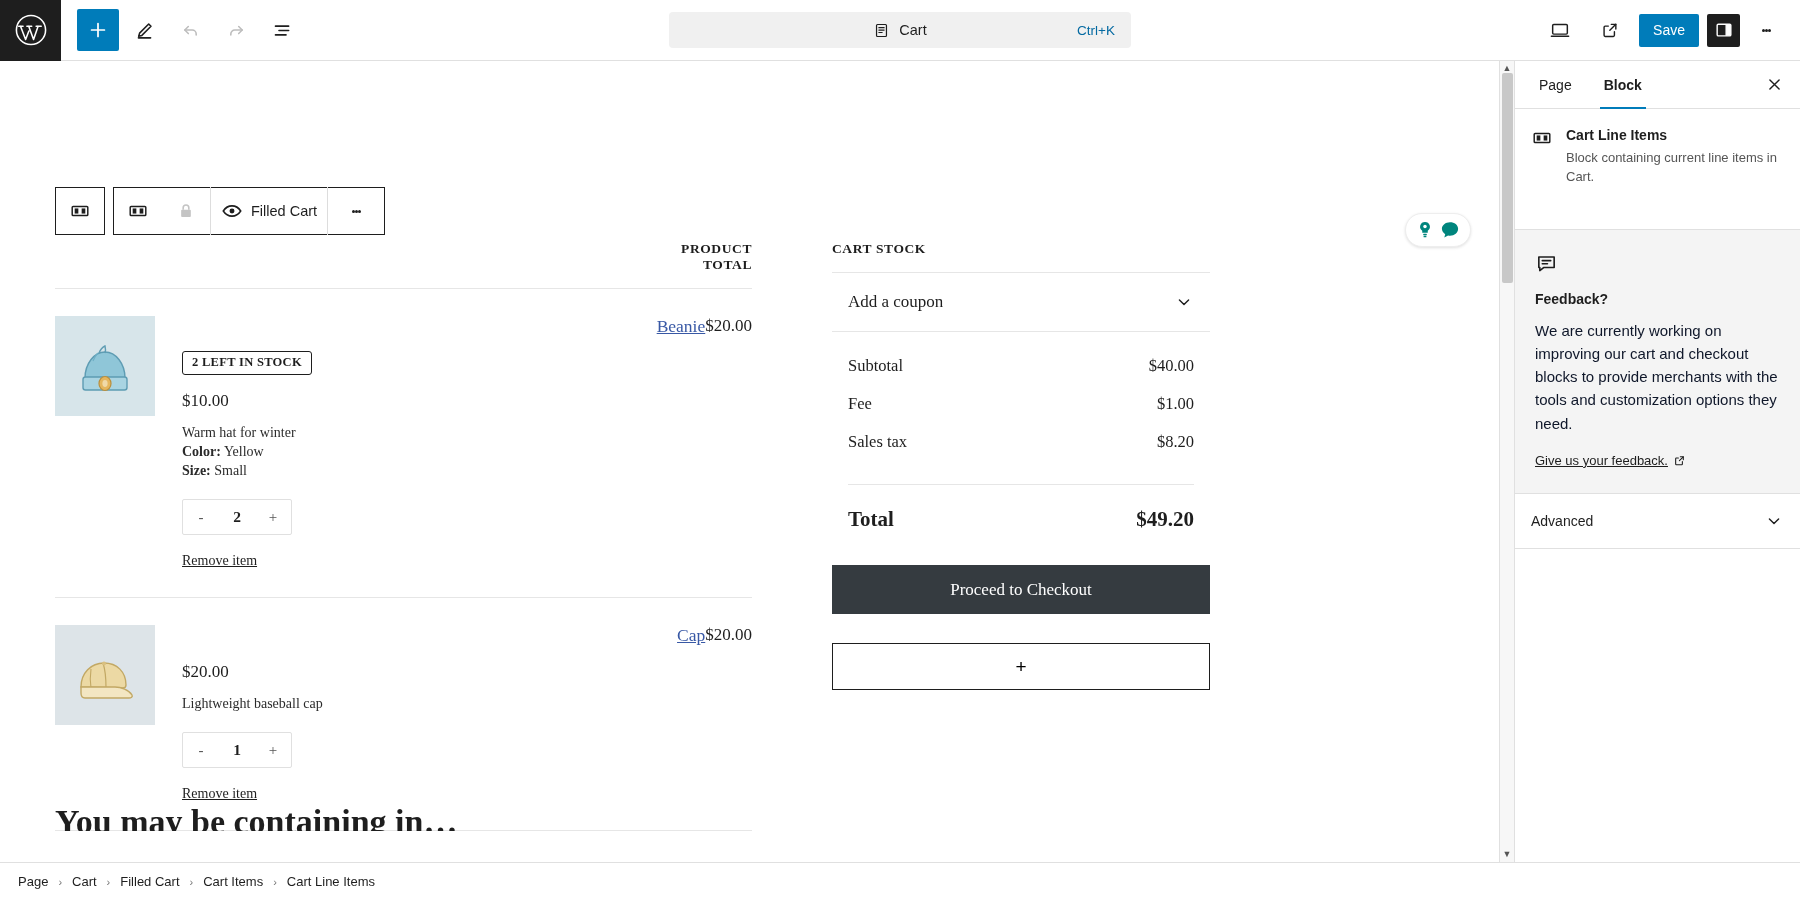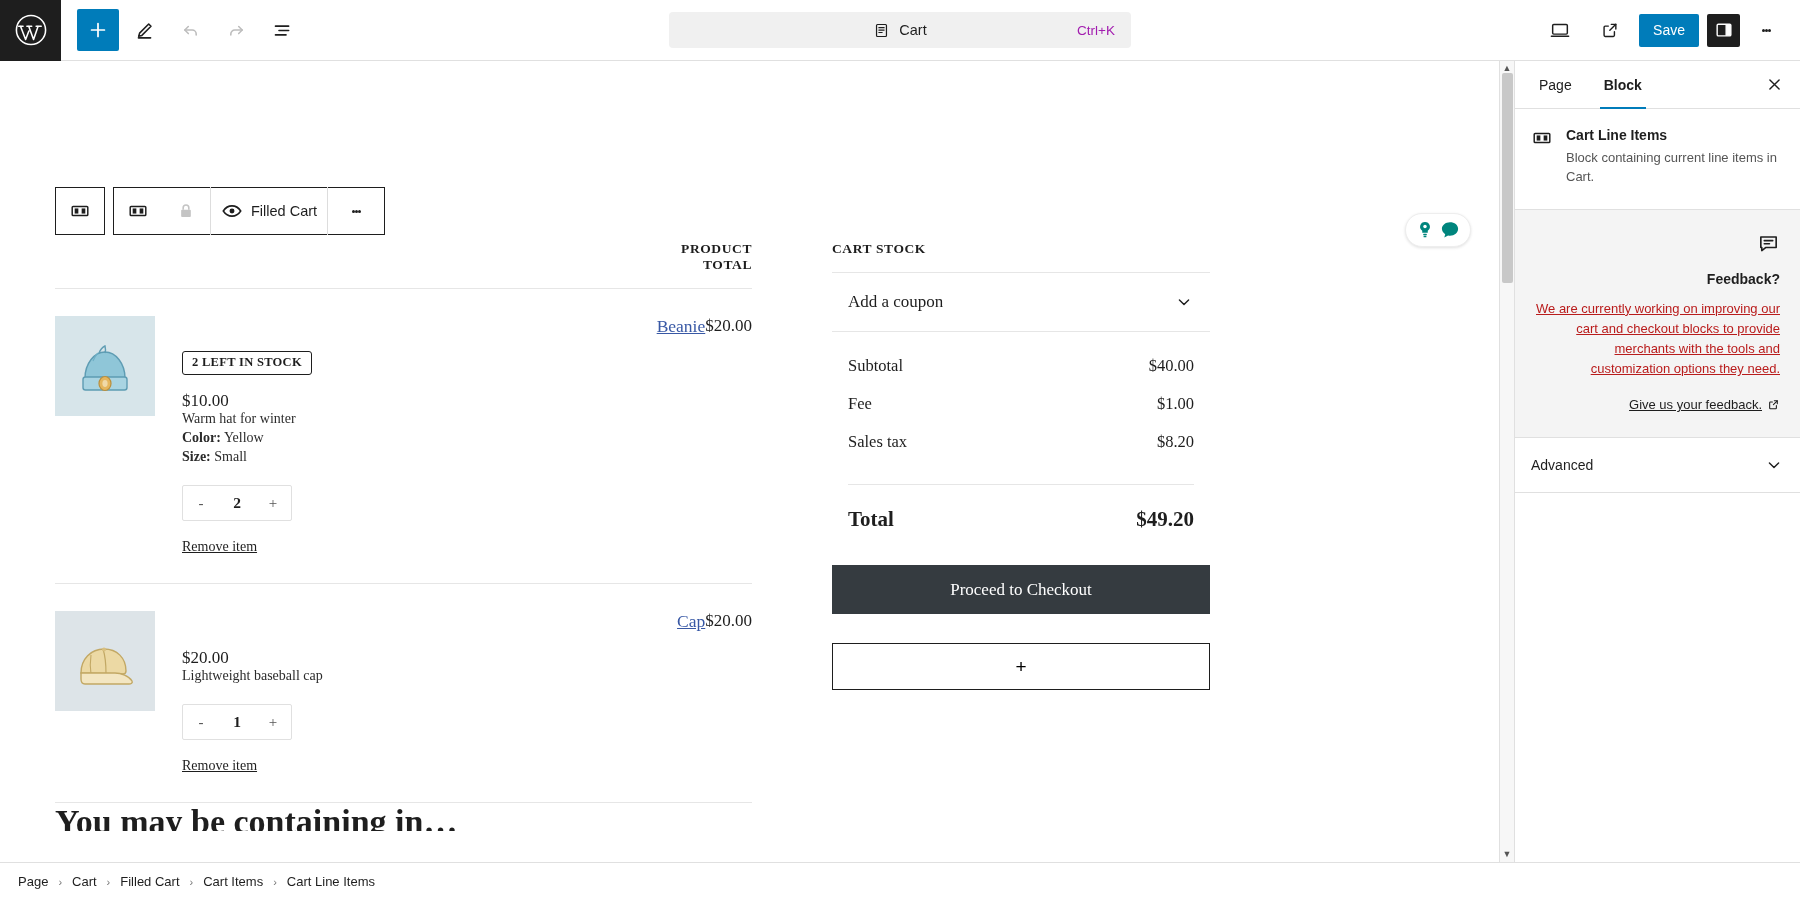--- a/index.html
+++ b/index.html
@@ -36,21 +36,21 @@
 
   .cmdbar {
     position: absolute; left: 50%; transform: translateX(-50%);
     width: 462px; height: 36px;
     background: #f0f0f0; border-radius: 4px;
     display: flex; align-items: center; justify-content: center;
     cursor: pointer; color: #1e1e1e;
   }
   .cmdbar .cmd-inner { display: flex; align-items: center; gap: 9px; font-size: 14.5px; }
   .cmdbar .shortcut {
-    position: absolute; right: 16px; font-size: 13.5px; color: #a21caf;
+    position: absolute; right: 16px; font-size: 13.5px; color: #0369a1;
   }
 
   .hdr-right {
     margin-left: auto; display: flex; align-items: center; gap: 8px;
     padding-right: 16px;
   }
   .save-btn {
     background: #007cba; color: #fff; border: none; cursor: pointer;
     height: 33px; padding: 0 14px; border-radius: 2px;
     font-size: 14px; font-family: inherit;
@@ -127,21 +127,21 @@
     color: #3858a5; text-decoration: underline; cursor: pointer;
   }
   .li-total { font-family: "Liberation Serif", serif; font-size: 17px; color: #1e1e1e; }
   .badge {
     display: inline-block; margin-top: 14px;
     border: 1px solid #1e1e1e; border-radius: 3px;
     padding: 3px 9px 4px; font-family: "Liberation Serif", serif;
     font-weight: bold; font-size: 12.5px; letter-spacing: .3px;
   }
   .li-price { font-family: "Liberation Serif", serif; font-size: 17px; margin-top: 16px; }
-  .li-desc { font-family: "Liberation Serif", serif; font-size: 14px; color: #2b2b2b; }
+  .li-desc { font-family: "Liberation Serif", serif; font-size: 14px; margin-top: 14px; color: #2b2b2b; }
   .li-attr { font-family: "Liberation Serif", serif; font-size: 14px; margin-top: 3px; color: #2b2b2b; }
   .li-attr b { font-weight: bold; }
   .qty {
     margin-top: 20px; width: 110px; height: 36px; border: 1px solid #e0e0e0;
     background: #fff; display: flex; align-items: center; justify-content: space-between;
     padding: 0 11px; border-radius: 2px;
   }
   .qty .minus, .qty .plus {
     font-family: "Liberation Serif", serif; font-size: 15px; color: #555; cursor: pointer;
     width: 14px; text-align: center;
@@ -222,24 +222,24 @@
     height: 2px; background: #007cba;
   }
   .sb-close { margin-left: auto; width: 36px; height: 36px; display:flex; align-items:center; justify-content:center; cursor:pointer; }
 
   .sb-block-info { display: flex; gap: 13px; padding: 18px 16px 22px; }
   .sb-block-title { font-size: 14px; font-weight: bold; margin-bottom: 6px; }
   .sb-block-desc { font-size: 13px; line-height: 1.45; color: #555; }
 
   .feedback-card {
     background: #f4f4f4; border-top: 1px solid #e0e0e0; border-bottom: 1px solid #e0e0e0;
-    padding: 22px 20px 24px; text-align: right;
+    padding: 22px 20px 24px; text-align: left; margin-top: 20px;
   }
   .feedback-title { font-size: 14px; font-weight: bold; margin: 12px 0 12px; }
-  .feedback-text { font-size: 13px; line-height: 1.55; color: #b91c1c; text-decoration: underline; }
+  .feedback-text { font-size: 15px; line-height: 1.55; color: #0f172a; }
   .feedback-link {
     display: inline-flex; align-items: center; gap: 5px; margin-top: 18px;
     font-size: 13px; color: #1e1e1e; text-decoration: underline; cursor: pointer;
   }
   .sb-accordion {
     display: flex; align-items: center; justify-content: space-between;
     padding: 17px 16px; border-bottom: 1px solid #e0e0e0; cursor: pointer;
     font-size: 14px;
   }
 

